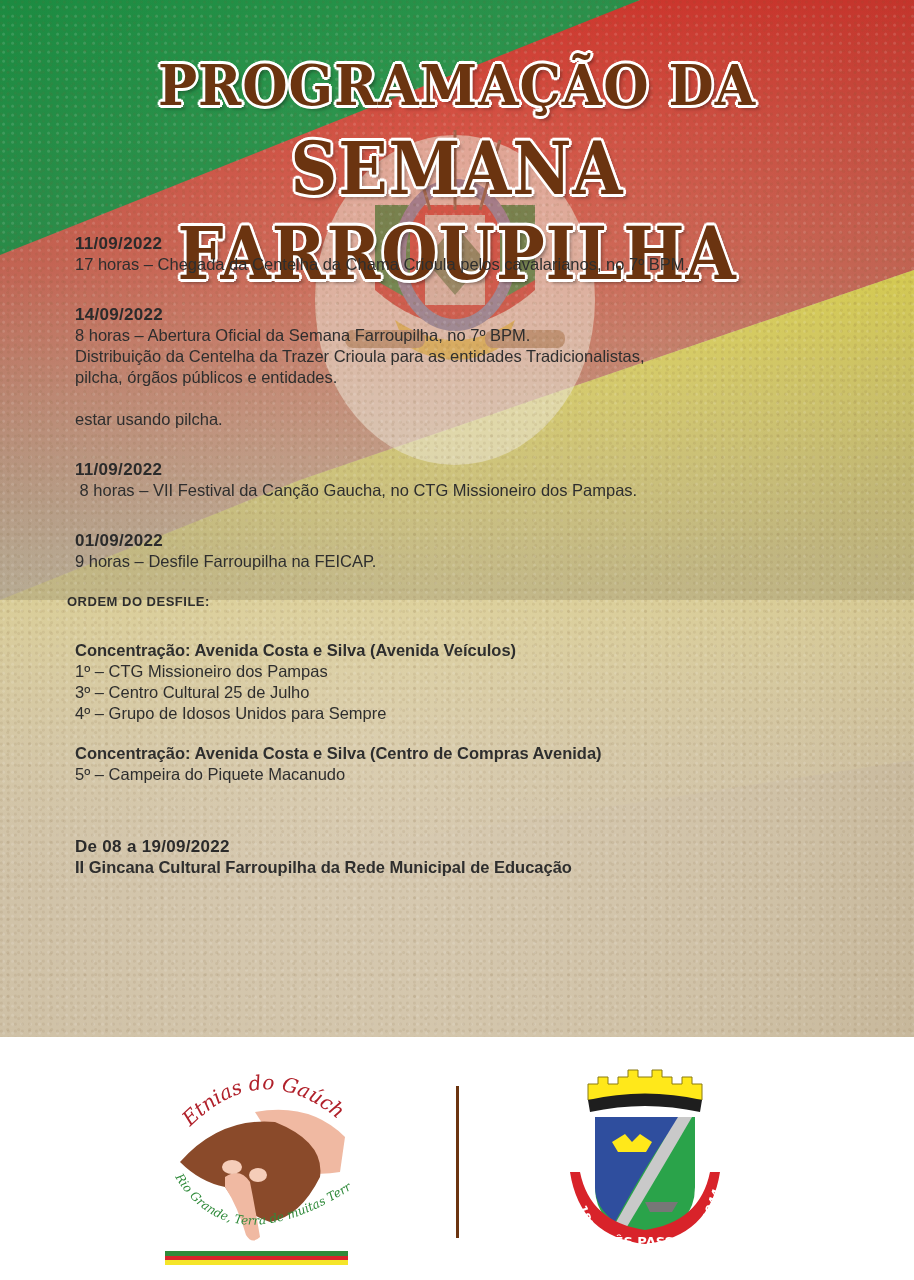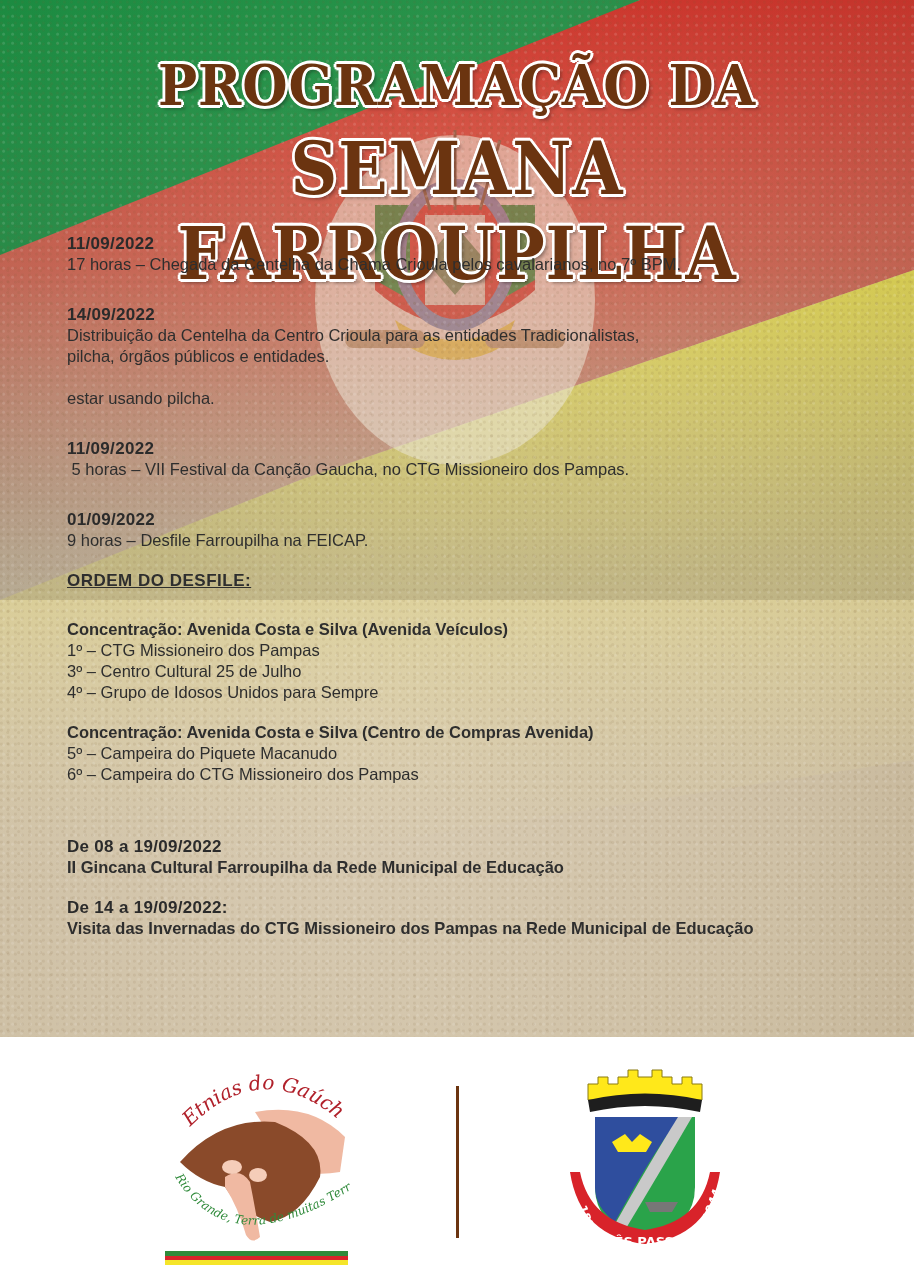--- a/index.html
+++ b/index.html
@@ -24,24 +24,24 @@
     -webkit-text-stroke: 0; letter-spacing: 1px;
     text-shadow:
       3px 0 0 #fff, -3px 0 0 #fff, 0 3px 0 #fff, 0 -3px 0 #fff,
       2px 2px 0 #fff, -2px -2px 0 #fff, 2px -2px 0 #fff, -2px 2px 0 #fff,
       4px 4px 4px rgba(0,0,0,0.35); }
   .title-1 { top: 52px; font-size: 56px; transform: scaleX(0.93); }
   .title-2 { top: 126px; font-size: 72px; transform: scaleX(0.90); }
 
   
   .content { position: absolute; left: 67px; top: 233px; width: 800px; color: #2e2e2e; font-size: 16.5px; line-height: 21px; }
-  .block { margin: 0 0 19px 0; }
+  .block { margin: 0 0 19px 8px; }
   .date { font-weight: 700; font-size: 17px; letter-spacing: 0.3px; color: #2b2b2b; }
   .line { display: block; }
-  .heading { font-weight: 700; font-size: 17px; letter-spacing: 0.5px; margin: 12px 0 28px 0; text-decoration: underline; }
+  .heading { font-weight: 700; font-size: 13px; letter-spacing: 0.5px; margin: 12px 0 28px 0; }
   .group-title { font-weight: 700; }
   .bold-line { font-weight: 700; }
   .gap-big { height: 32px; }
 
   
   .footer { position: absolute; left: 0; top: 1037px; width: 914px; height: 243px; background: #ffffff; }
   .logo-left { position: absolute; left: 160px; top: 20px; width: 200px; height: 210px; }
   .divider { position: absolute; left: 456px; top: 49px; width: 3px; height: 152px; background: #6b3410; }
   .logo-right { position: absolute; left: 560px; top: 25px; width: 170px; height: 190px; }
   .stripe { position: absolute; left: 165px; top: 1251px; width: 183px; height: 14px; }
@@ -108,64 +108,60 @@
   <div class="content">
 
     <div class="block">
       <span class="line date">11/09/2022</span>
       <span class="line">17 horas – Chegada da Centelha da Chama Crioula pelos cavalarianos, no 7º BPM.</span>
     </div>
     <div style="height:10px"></div>
 
     <div class="block">
       <span class="line date">14/09/2022</span>
-      <span class="line">Distribuição da Centelha da Centro Crioula para as entidades Tradicionalistas,</span>
+      <span class="line">8 horas – Abertura Oficial da Semana Farroupilha, no 7º BPM.</span>
+      <span class="line">Distribuição da Centelha da Trazer Crioula para as entidades Tradicionalistas,</span>
       <span class="line">pilcha, órgãos públicos e entidades.</span>
       <span class="line" style="height:21px"></span>
       <span class="line">estar usando pilcha.</span>
     </div>
     <div style="height:10px"></div>
 
     <div class="block">
       <span class="line date">11/09/2022</span>
-      <span class="line" style="white-space:pre"> 5 horas – VII Festival da Canção Gaucha, no CTG Missioneiro dos Pampas.</span>
+      <span class="line" style="white-space:pre"> 8 horas – VII Festival da Canção Gaucha, no CTG Missioneiro dos Pampas.</span>
     </div>
     <div style="height:10px"></div>
 
     <div class="block">
       <span class="line date">01/09/2022</span>
       <span class="line">9 horas – Desfile Farroupilha na FEICAP.</span>
     </div>
 
     <div class="heading">ORDEM DO DESFILE:</div>
 
     <div class="block">
       <span class="line group-title">Concentração: Avenida Costa e Silva (Avenida Veículos)</span>
       <span class="line">1º – CTG Missioneiro dos Pampas</span>
       <span class="line">3º – Centro Cultural 25 de Julho</span>
       <span class="line">4º – Grupo de Idosos Unidos para Sempre</span>
     </div>
 
     <div class="block">
       <span class="line group-title">Concentração: Avenida Costa e Silva (Centro de Compras Avenida)</span>
       <span class="line">5º – Campeira do Piquete Macanudo</span>
-      <span class="line">6º – Campeira do CTG Missioneiro dos Pampas</span>
     </div>
 
     <div class="gap-big"></div>
 
     <div class="block">
       <span class="line date">De 08 a 19/09/2022</span>
       <span class="line bold-line">II Gincana Cultural Farroupilha da Rede Municipal de Educação</span>
     </div>
 
-    <div class="block">
-      <span class="line date">De 14 a 19/09/2022:</span>
-      <span class="line bold-line">Visita das Invernadas do CTG Missioneiro dos Pampas na Rede Municipal de Educação</span>
-    </div>
   </div>
 
   <div class="footer">
     <div class="logo-left">
       <svg viewBox="0 0 200 210" width="200" height="210">
         <path id="arcTop" d="M30,70 Q100,0 175,60" fill="none"></path>
         <text font-family="DejaVu Serif, serif" font-style="italic" font-size="20" fill="#b0202a">
           <textPath href="#arcTop">Etnias do Gaúcho</textPath>
         </text>
 

